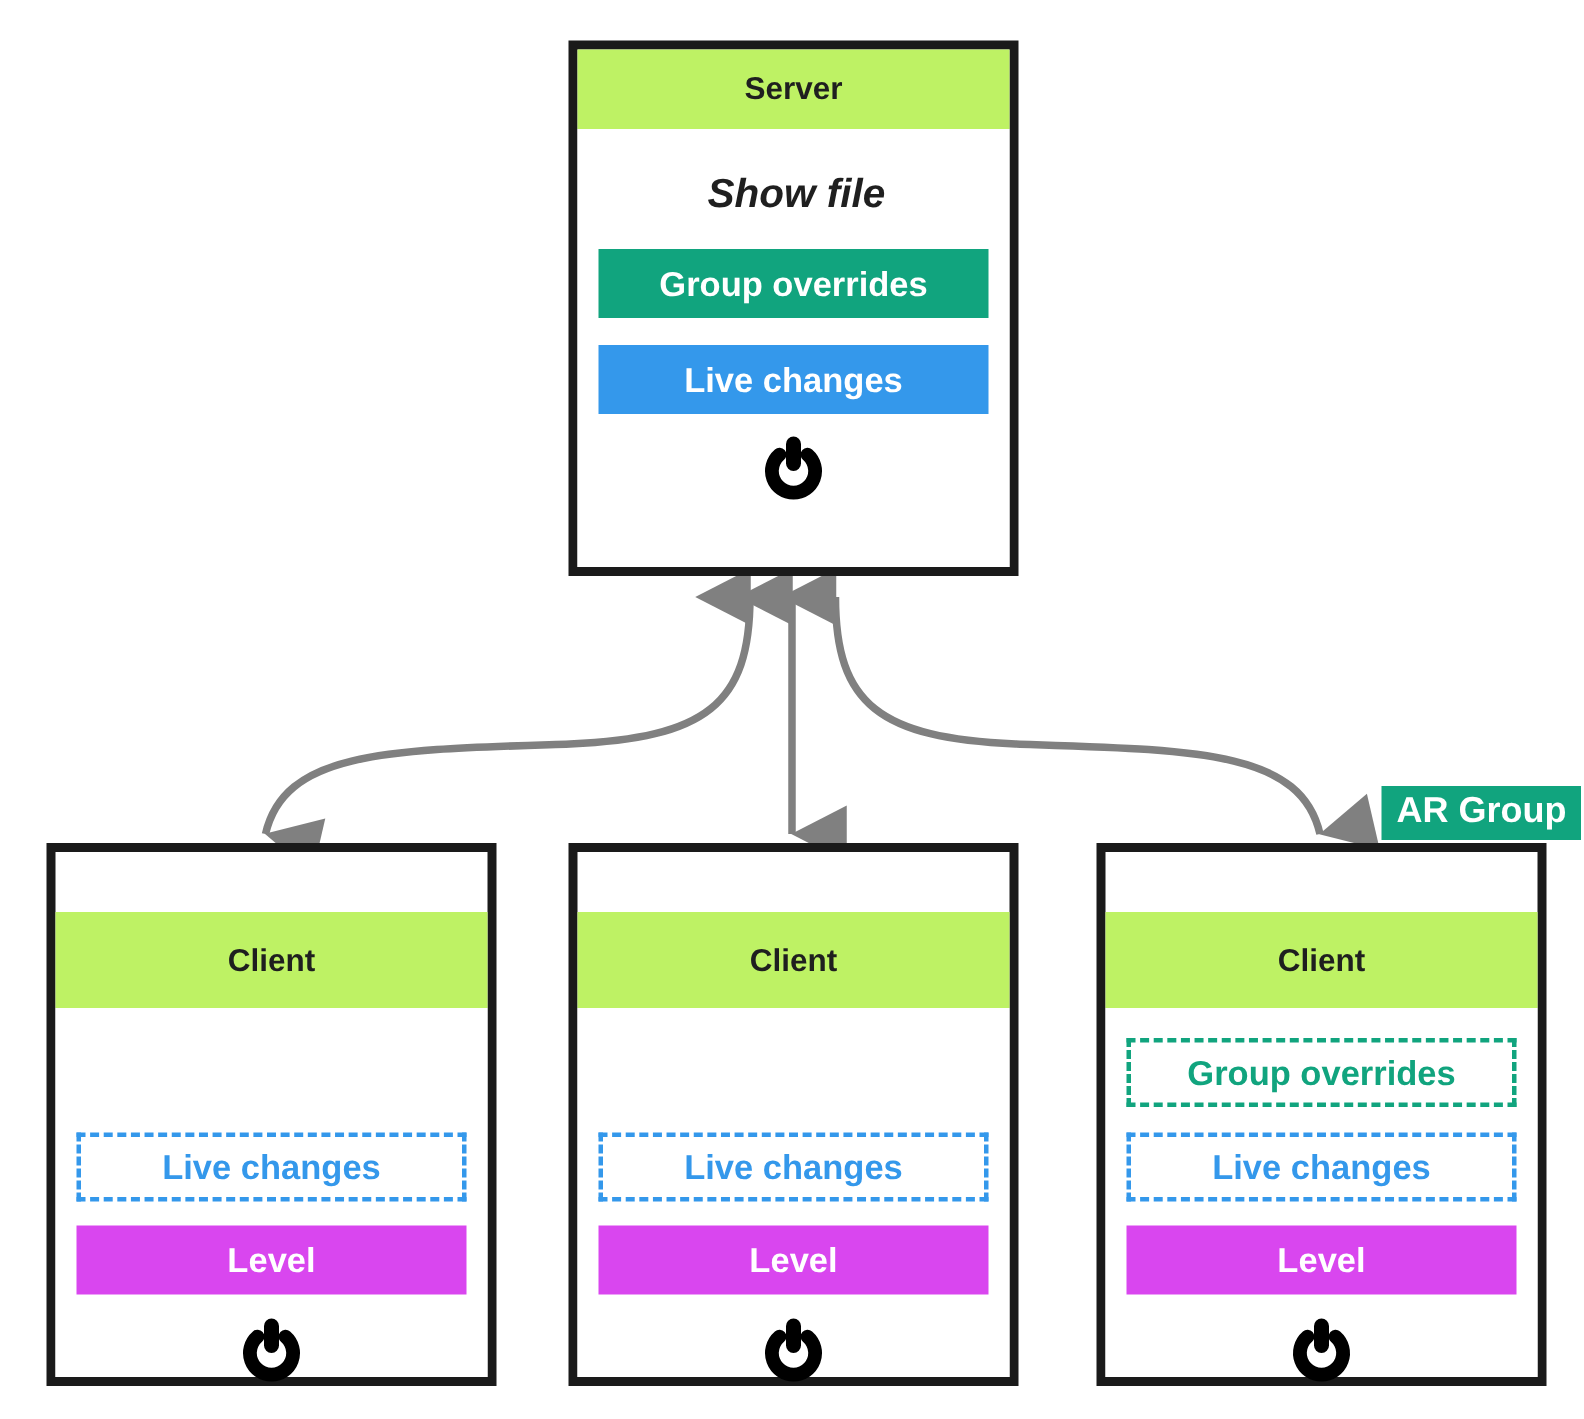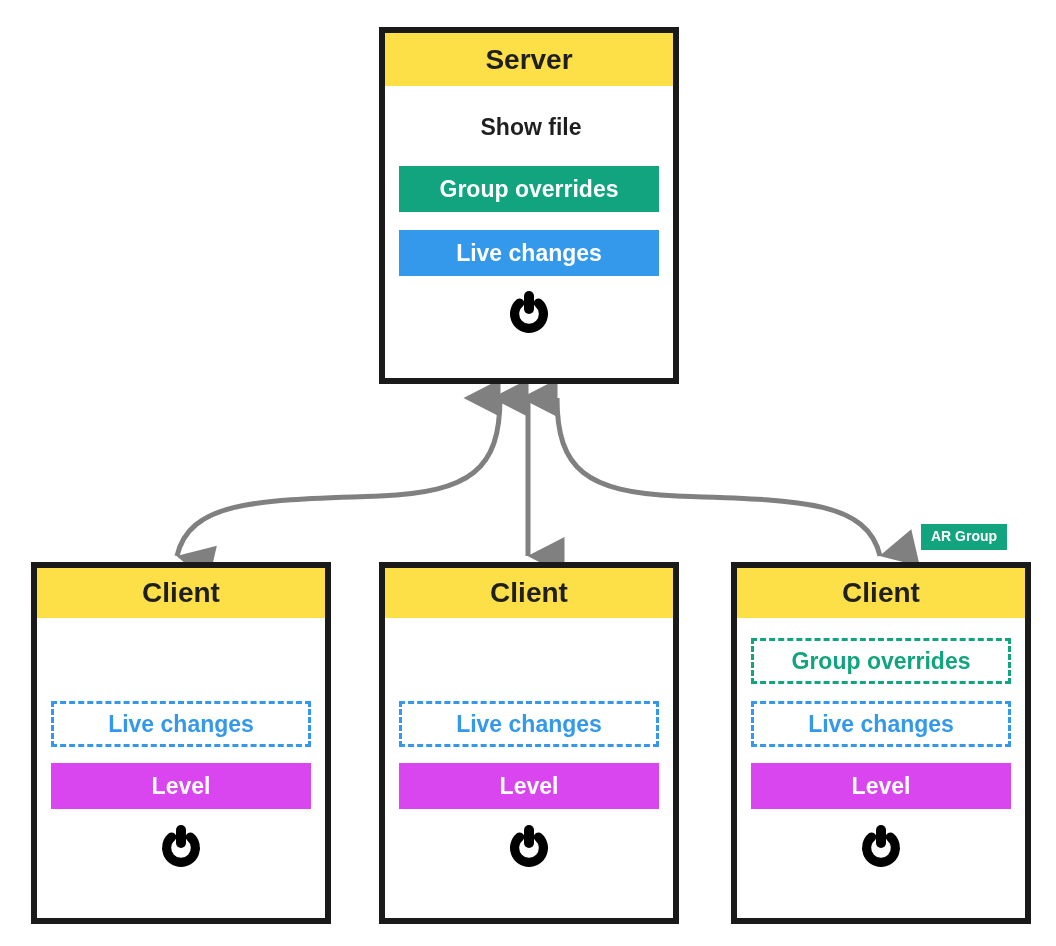--- a/index.html
+++ b/index.html
@@ -32,23 +32,23 @@
   
   .node {
     position: absolute;
     box-sizing: border-box;
     border: 6px solid #1a1a1a;
     background: #ffffff;
     display: flex;
     flex-direction: column;
   }
   .node-header {
-    background: #fde047;
+    background: #bef264;
     color: #1f1f1f;
-    font-size: 28px;
+    font-size: 21px;
     font-weight: bold;
     text-align: right;
     line-height: 1;
     display: flex;
     align-items: center;
     justify-content: center;
     flex: 0 0 auto;
   }
   .node-body {
     position: relative;
@@ -57,24 +57,25 @@
   }
 
   
   #node-server { left: 379px; top: 27px; width: 300px; height: 357px; }
   #node-server .node-header { height: 53px; }
 
   .plain-label {
     position: absolute;
     left: 4px; right: 0;
     text-align: center;
-    font-size: 23px;
+    font-size: 27px;
     font-weight: bold;
     color: #1f1f1f;
     line-height: 1;
+    font-style: italic;
   }
 
   .bar {
     position: absolute;
     box-sizing: border-box;
     display: flex;
     align-items: center;
     justify-content: center;
     color: #ffffff;
     font-size: 23px;
@@ -104,34 +105,34 @@
   .power-icon {
     position: absolute;
     left: 50%;
     transform: translateX(-50%);
     width: 48px;
     height: 48px;
   }
 
   
   .node-client { top: 562px; width: 300px; height: 362px; }
-  .node-client .node-header { height: 50px; }
+  .node-client .node-header { height: 64px; margin-top: 40px; }
   #node-client-1 { left: 31px; }
   #node-client-2 { left: 379px; }
   #node-client-3 { left: 731px; }
 
   
   #ar-group-badge {
     position: absolute;
     left: 921px;
     top: 524px;
     padding: 5px 10px 7px 10px;
     background: #11a47e;
     color: #ffffff;
-    font-size: 14px;
+    font-size: 24px;
     font-weight: bold;
     line-height: 1;
   }
 </style>
 </head>
 <body>
 
 <div id="canvas">
 
   <svg id="connectors" viewBox="0 0 1056 946" width="1056" height="946" xmlns="http://www.w3.org/2000/svg">

